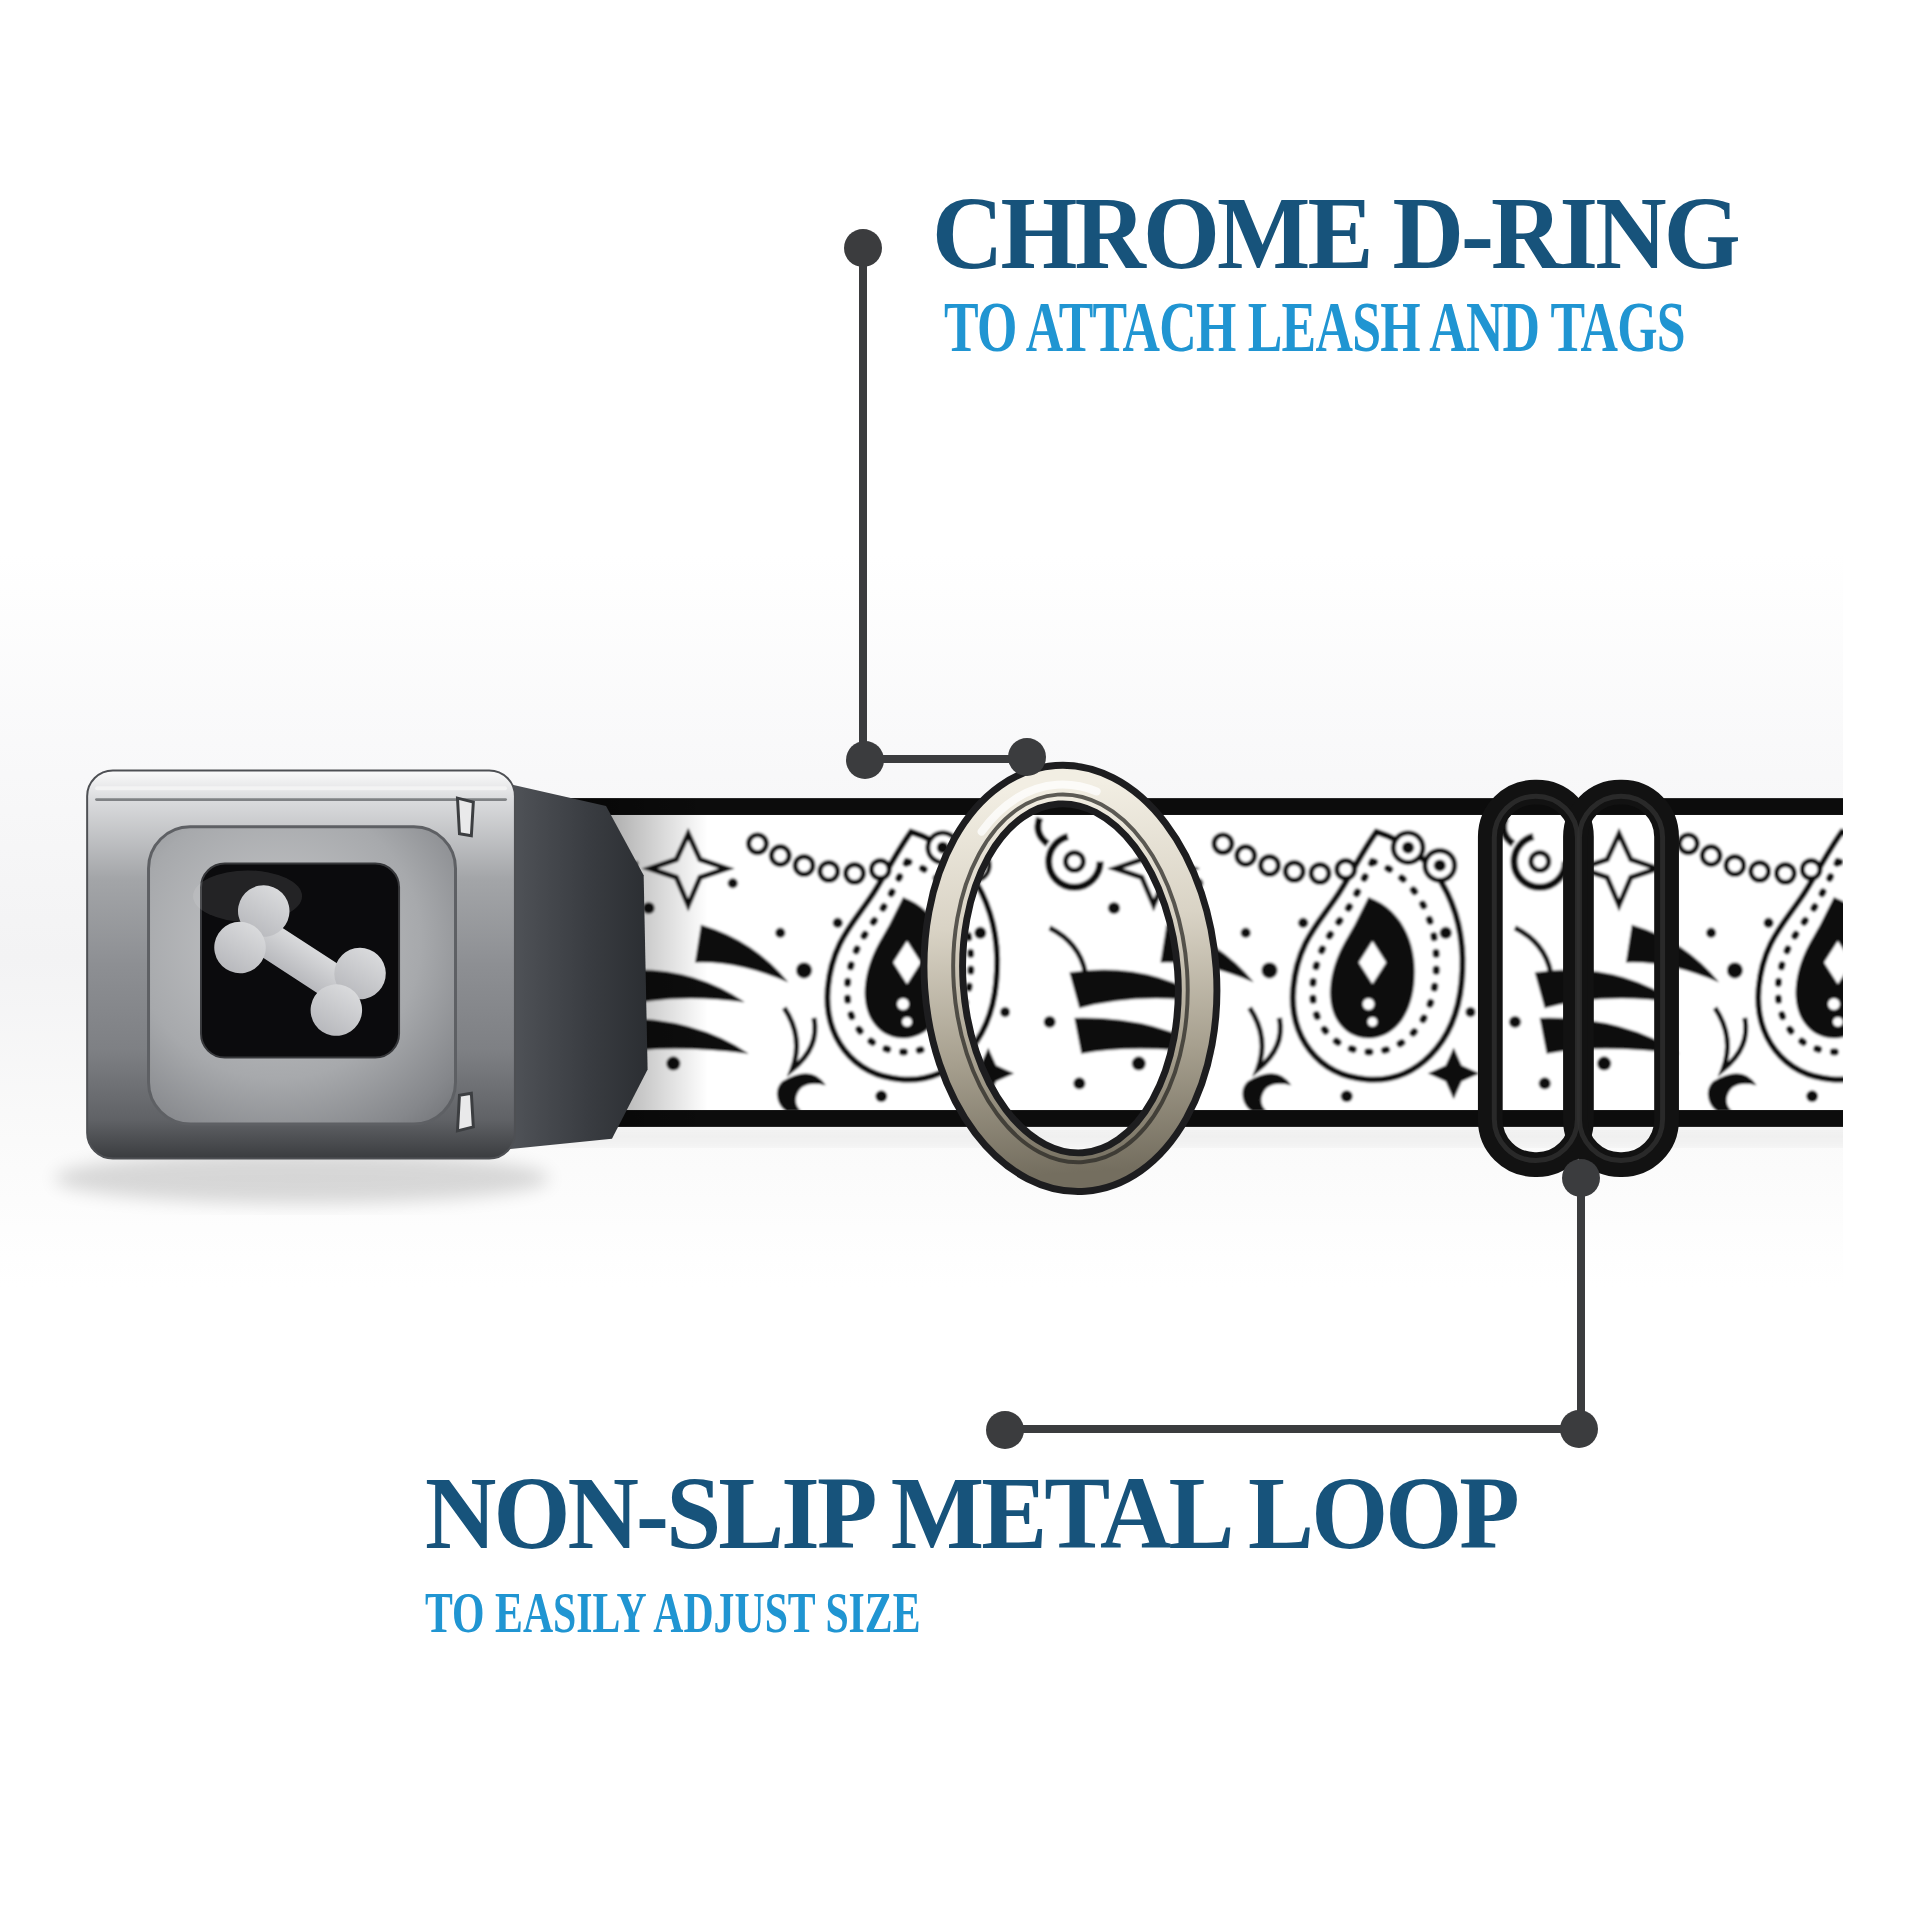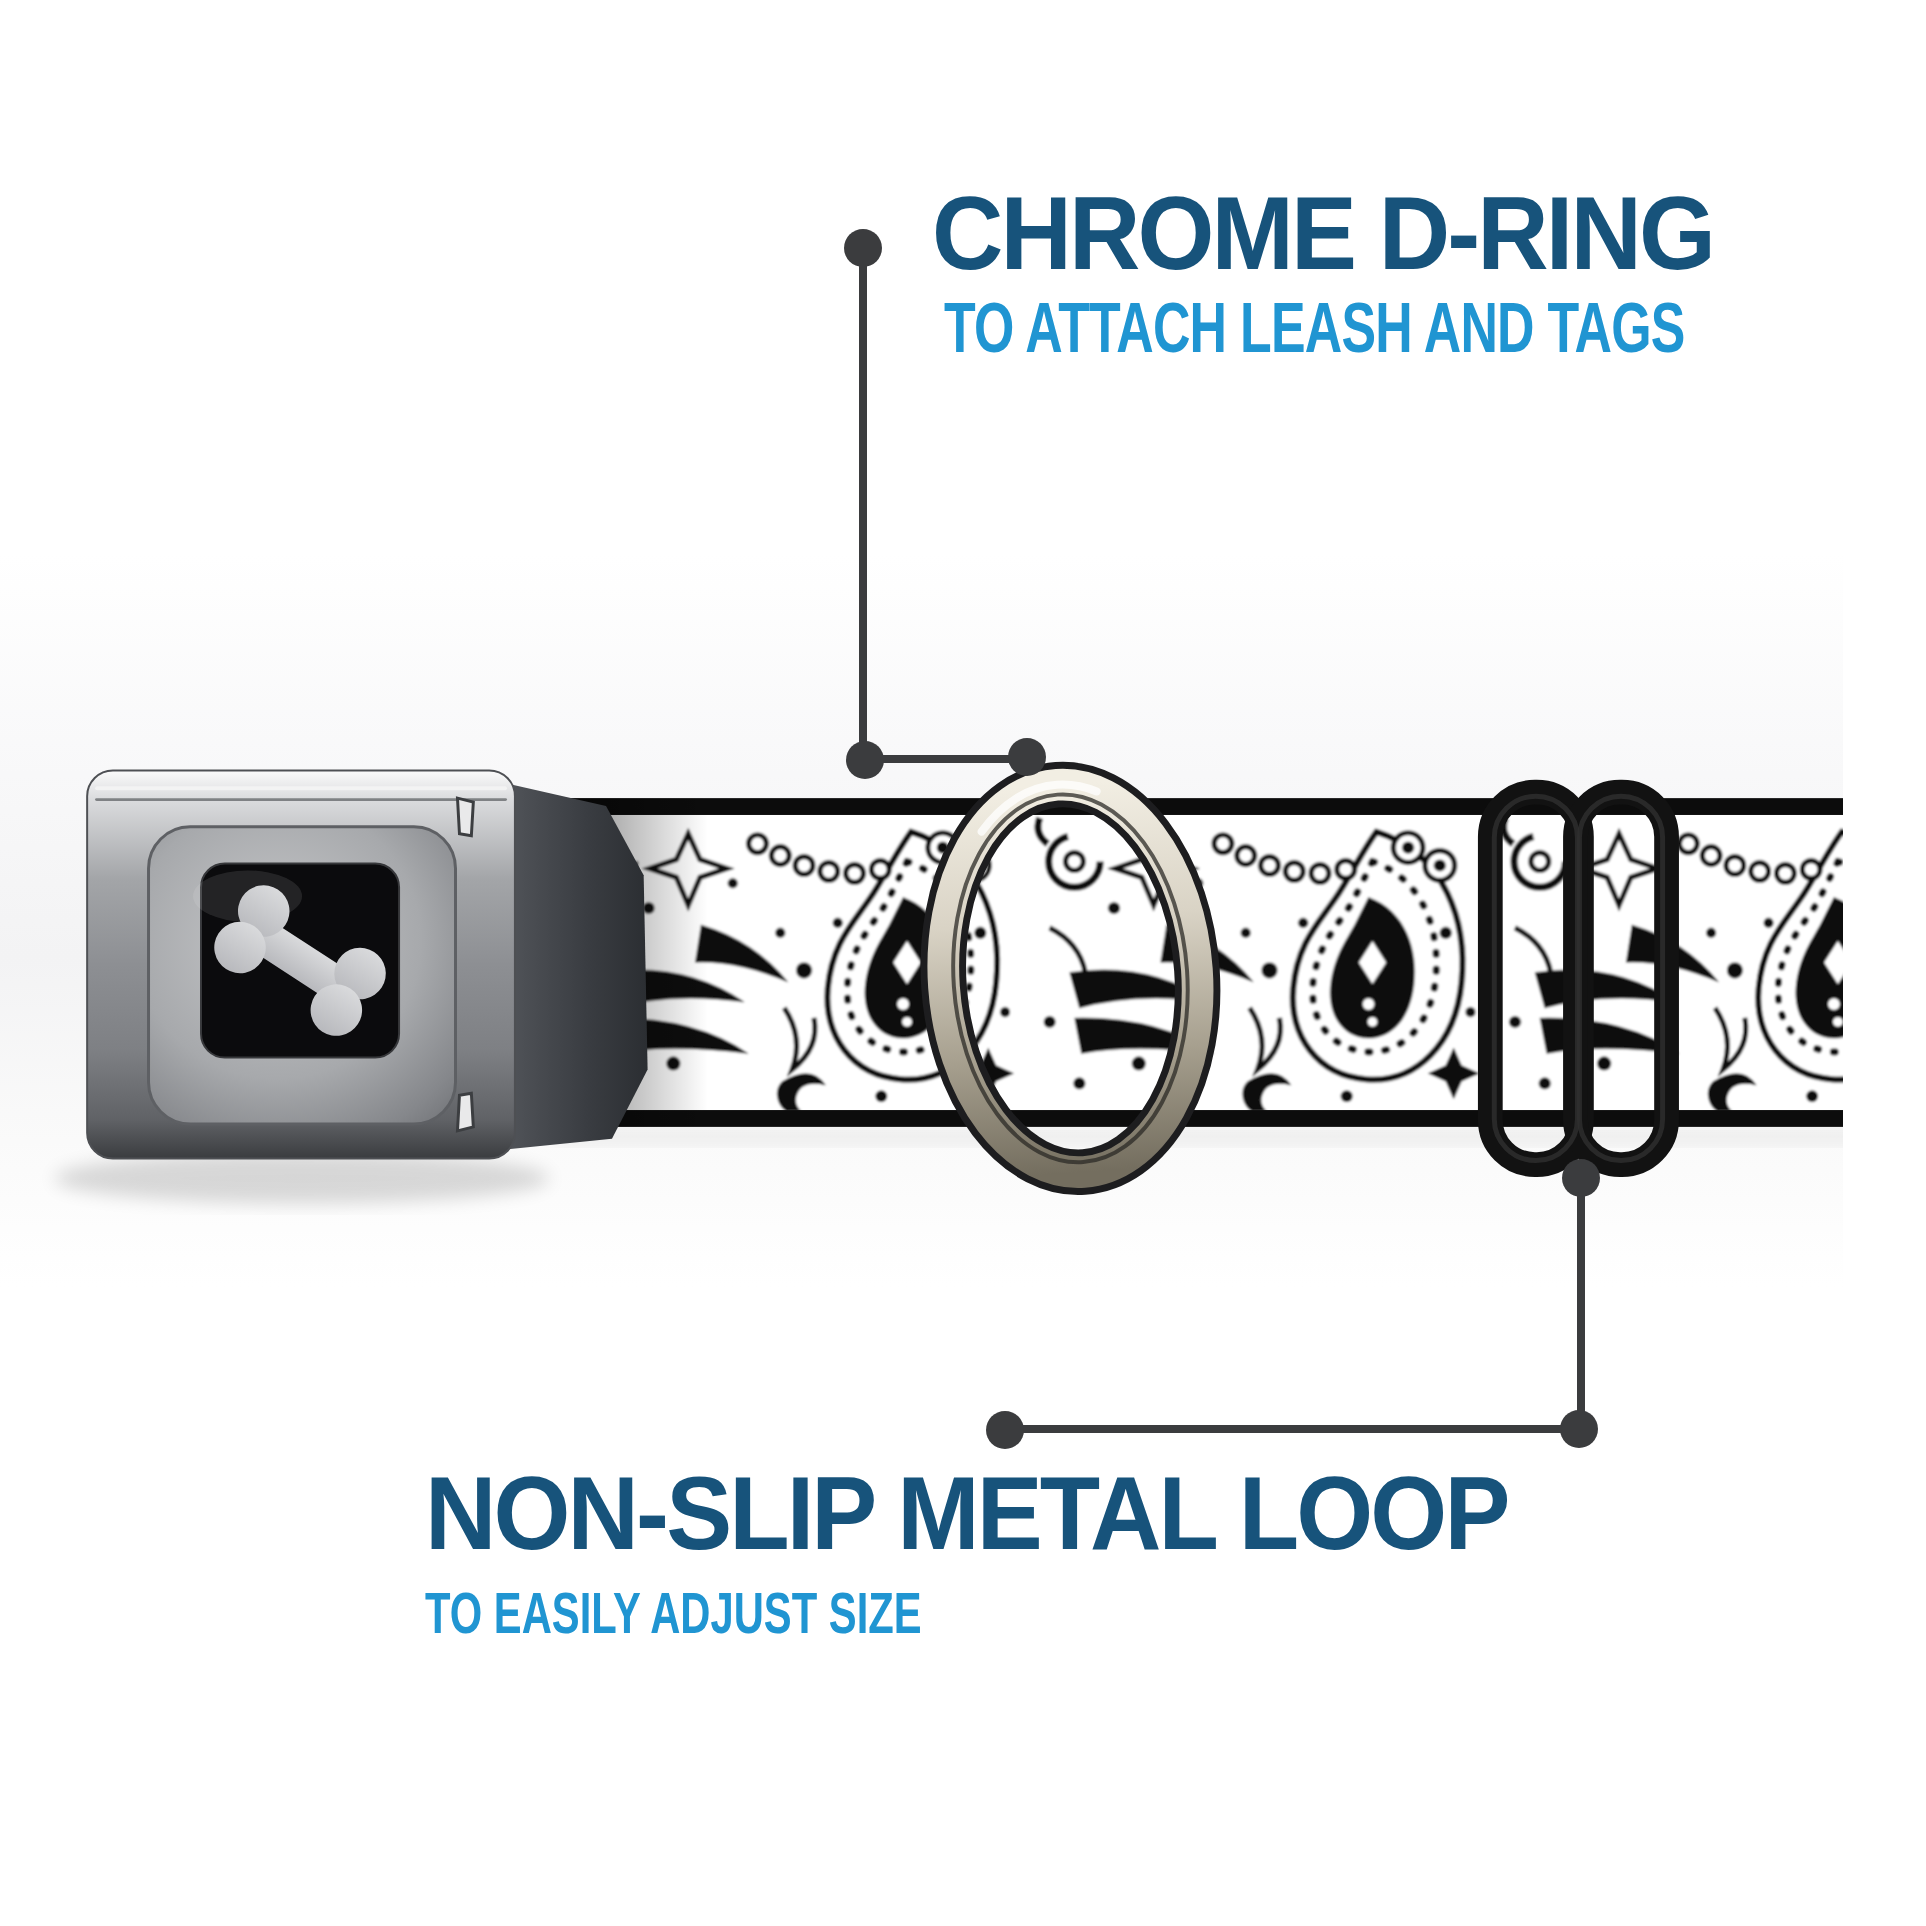--- a/index.html
+++ b/index.html
@@ -1,18 +1,18 @@
 <!DOCTYPE html>
 <html style="--title_color: #17537B; --subtitle_color: #2095D2; --callout_color: #3B3C3E; --pattern_ink: #111111; --logo_window: #0B0B0D; --bone_gray: #C8C9CB; --slider_black: #121212;"><head>
 <meta charset="utf-8">
 <style>
   html,body{margin:0;padding:0;background:#ffffff;}
   #stage{
     position:relative;width:1843px;height:1927px;background:#ffffff;overflow:hidden;
-    font-family:Liberation Sans, sans-serif;
+    font-family:Liberation Serif, serif;
   }
   .vignette{
     position:absolute;left:0;top:554px;width:1927px;height:733px;
     background:linear-gradient(180deg,#ffffff 0%,#f8f8f9 30%,#f3f3f4 55%,#fafafa 80%,#ffffff 100%);
   }
   
   .headline{
     position:absolute;margin:0;white-space:nowrap;line-height:1;
     font-weight:bold;color:var(--title_color,#17537B);
     transform-origin:left top;

